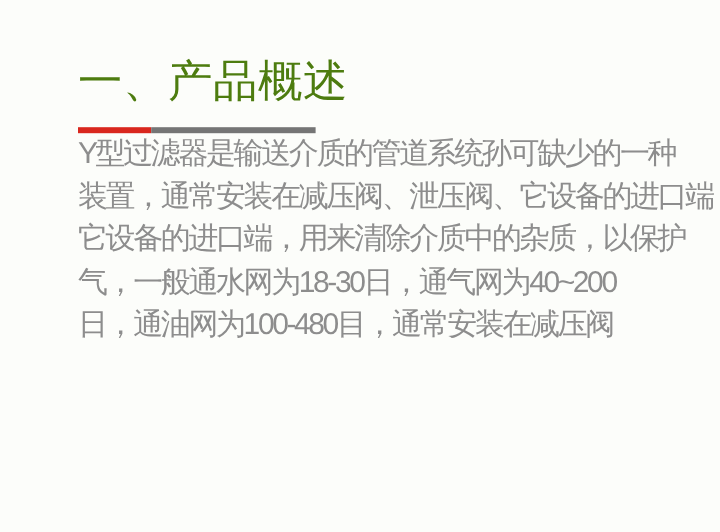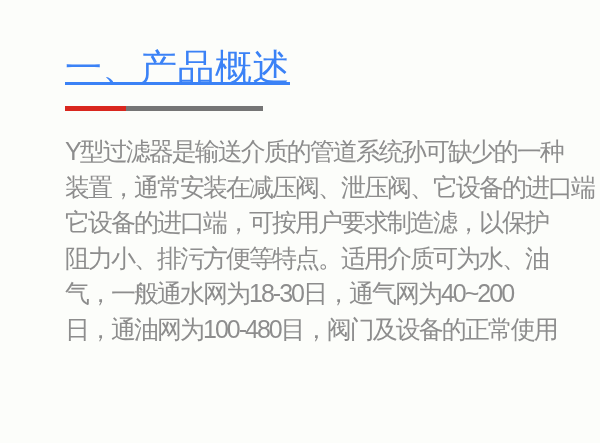--- a/index.html
+++ b/index.html
@@ -17,43 +17,41 @@
     position: relative;
     width: 600px;
     height: 443px;
     box-sizing: border-box;
     padding: 46px 60px 0 65px;
   }
   .section-heading {
     font-size: 37px;
     line-height: 43px;
     font-weight: 500;
-    color: #3b82f6;
+    color: #4d7c0f;
     letter-spacing: 0.5px;
     white-space: nowrap;
-    text-decoration: underline;
   }
   .heading-underline {
     margin-top: 17px;
     width: 198px;
     height: 5px;
     display: flex;
   }
   .underline-accent-segment {
     width: 61px;
     height: 100%;
     background: #d9271e;
   }
   .underline-gray-segment {
     flex: 1;
     height: 100%;
     background: #757575;
   }
   .product-description {
-    margin-top: 23px;
     color: #8d8d8d;
     font-size: 25px;
   }
   .description-line {
     height: 35.5px;
     line-height: 35.5px;
     letter-spacing: -2px;
     white-space: nowrap;
   }
 </style>
@@ -65,19 +63,18 @@
   <h1 class="section-heading" style="margin:0;">一、产品概述</h1>
 
   <div class="heading-underline">
     <div class="underline-accent-segment"></div>
     <div class="underline-gray-segment"></div>
   </div>
 
   <div class="product-description">
     <div class="description-line">Y型过滤器是输送介质的管道系统孙可缺少的一种</div>
     <div class="description-line">装置，通常安装在减压阀、泄压阀、它设备的进口端</div>
-    <div class="description-line">它设备的进口端，可按用户要求制造滤，以保护</div>
-    <div class="description-line">阻力小、排污方便等特点。适用介质可为水、油</div>
+    <div class="description-line">它设备的进口端，用来清除介质中的杂质，以保护</div>
     <div class="description-line">气，一般通水网为18-30日，通气网为40~200</div>
-    <div class="description-line">日，通油网为100-480目，阀门及设备的正常使用</div>
+    <div class="description-line">日，通油网为100-480目，通常安装在减压阀</div>
   </div>
 
 </div>
 
 </body></html>

